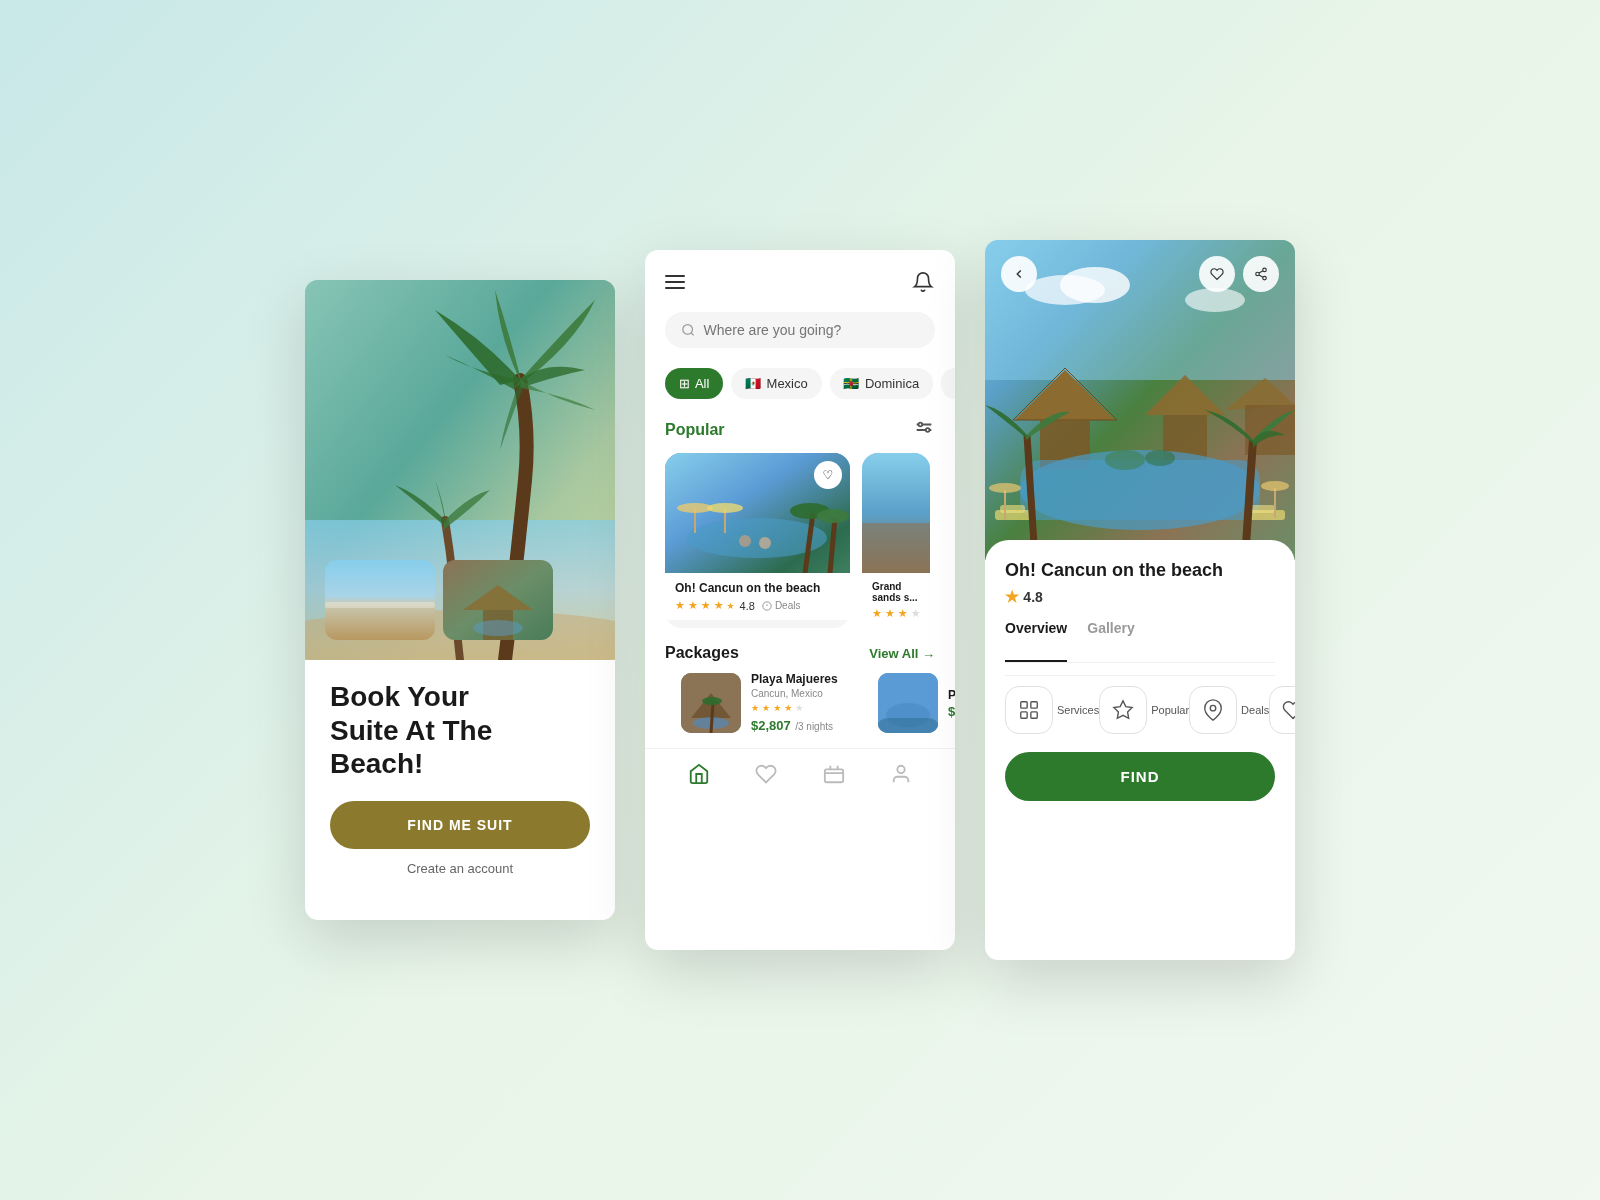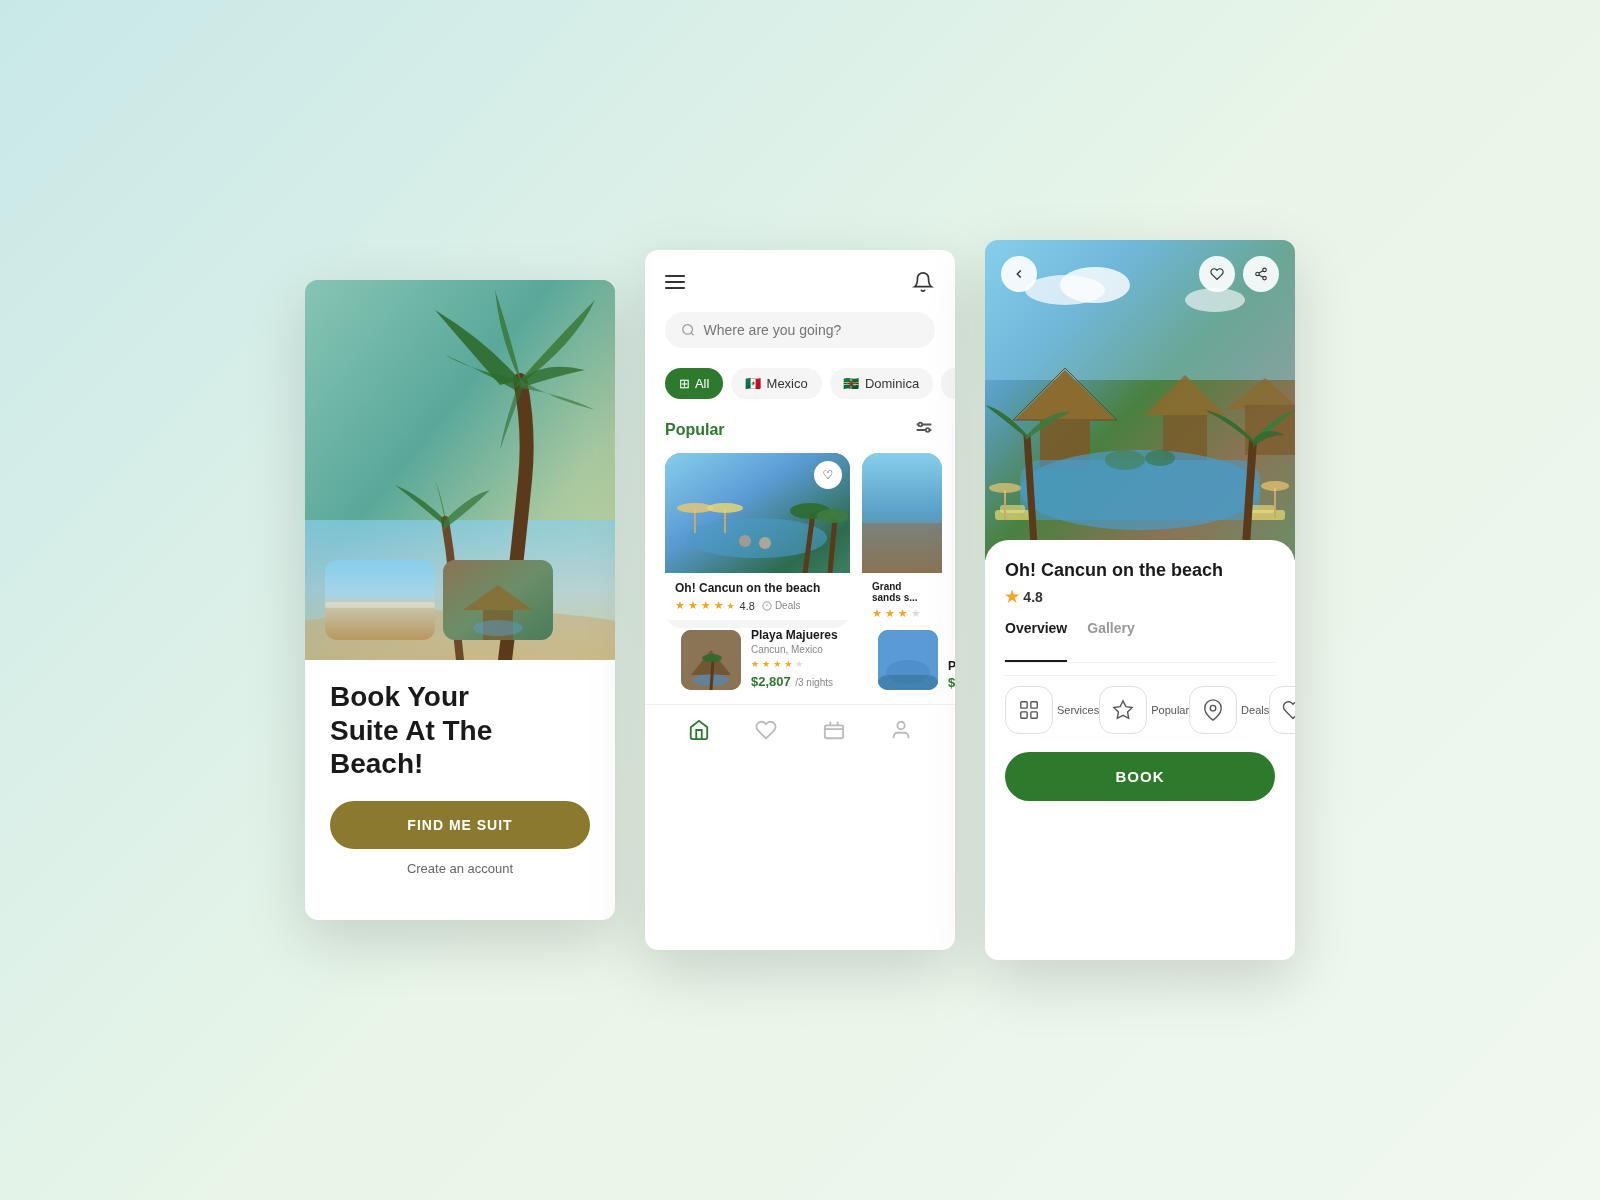--- a/index.html
+++ b/index.html
@@ -263,21 +263,21 @@
     }
     .p2-package-cards {
       display: flex;
       gap: 12px;
       padding: 0 20px;
       overflow: hidden;
     }
     .package-card {
       display: flex;
       gap: 10px;
-      align-items: flex-end;
+      align-items: center;
       width: 185px;
       flex-shrink: 0;
       padding-left: 16px;
     }
     .package-thumb {
       width: 60px;
       height: 60px;
       border-radius: 10px;
       flex-shrink: 0;
     }
@@ -628,21 +628,21 @@
                   <circle cx="12" cy="12" r="10"></circle>
                   <line x1="12" y1="8" x2="12" y2="12"></line>
                   <line x1="12" y1="16" x2="12.01" y2="16"></line>
                 </svg>
               <span>Deals</span>
             </span>
           </div>
         </div>
       </div>
 
-      <div class="popular-card" style="width:80px">
+      <div class="popular-card" style="width:68px">
         <div class="popular-card-img card-img-sands" style="width:80px">
           <svg width="80" height="120" viewBox="0 0 80 120" xmlns="http://www.w3.org/2000/svg">
             <defs>
               <linearGradient id="sand1" x1="0" y1="0" x2="0" y2="1">
                 <stop offset="0%" stop-color="#87ceeb"></stop>
                 <stop offset="50%" stop-color="#5aa0c8"></stop>
                 <stop offset="100%" stop-color="#8B7355"></stop>
               </linearGradient>
             </defs>
             <rect width="80" height="120" fill="url(#sand1)"></rect>
@@ -654,20 +654,24 @@
           <div class="stars-row">
             <span class="star">★</span>
               <span class="star">★</span>
               <span class="star">★</span>
               <span class="star-empty" style="color:#ddd">★</span>
           </div>
         </div>
       </div>
     </div>
 
+    <div class="p2-packages-header">
+      <span class="p2-packages-title">Packages</span>
+      <span class="view-all-link">View All →</span>
+    </div>
 
     <div class="p2-package-cards">
 
       <div class="package-card">
         <div class="package-thumb pkg-img-1">
           <svg width="60" height="60" viewBox="0 0 60 60" xmlns="http://www.w3.org/2000/svg">
             <rect width="60" height="60" rx="10" fill="#8B7355"></rect>
             <polygon points="10,45 30,20 50,45" fill="#6B5030" opacity="0.8"></polygon>
             <ellipse cx="30" cy="50" rx="18" ry="6" fill="#4a8bc8" opacity="0.6"></ellipse>
             <line x1="30" y1="60" x2="32" y2="30" stroke="#5a3a1a" stroke-width="3"></line>
@@ -851,17 +855,17 @@
         </div>
         <div class="p3-icon-item">
           <div class="p3-icon-circle">
             <svg width="22" height="22" viewBox="0 0 24 24" fill="none" stroke="#555" stroke-width="1.5">
               <path d="M20.84 4.61a5.5 5.5 0 0 0-7.78 0L12 5.67l-1.06-1.06a5.5 5.5 0 0 0-7.78 7.78l1.06 1.06L12 21.23l7.78-7.78 1.06-1.06a5.5 5.5 0 0 0 0-7.78z"></path>
             </svg>
           </div>
           <span class="p3-icon-label">Wishlist</span>
         </div>
       </div>
-      <button class="p3-book-btn">BOOK</button>
+      <button class="p3-book-btn">FIND</button>
     </div>
   </div>
 
 </div>
 
 </body></html>

